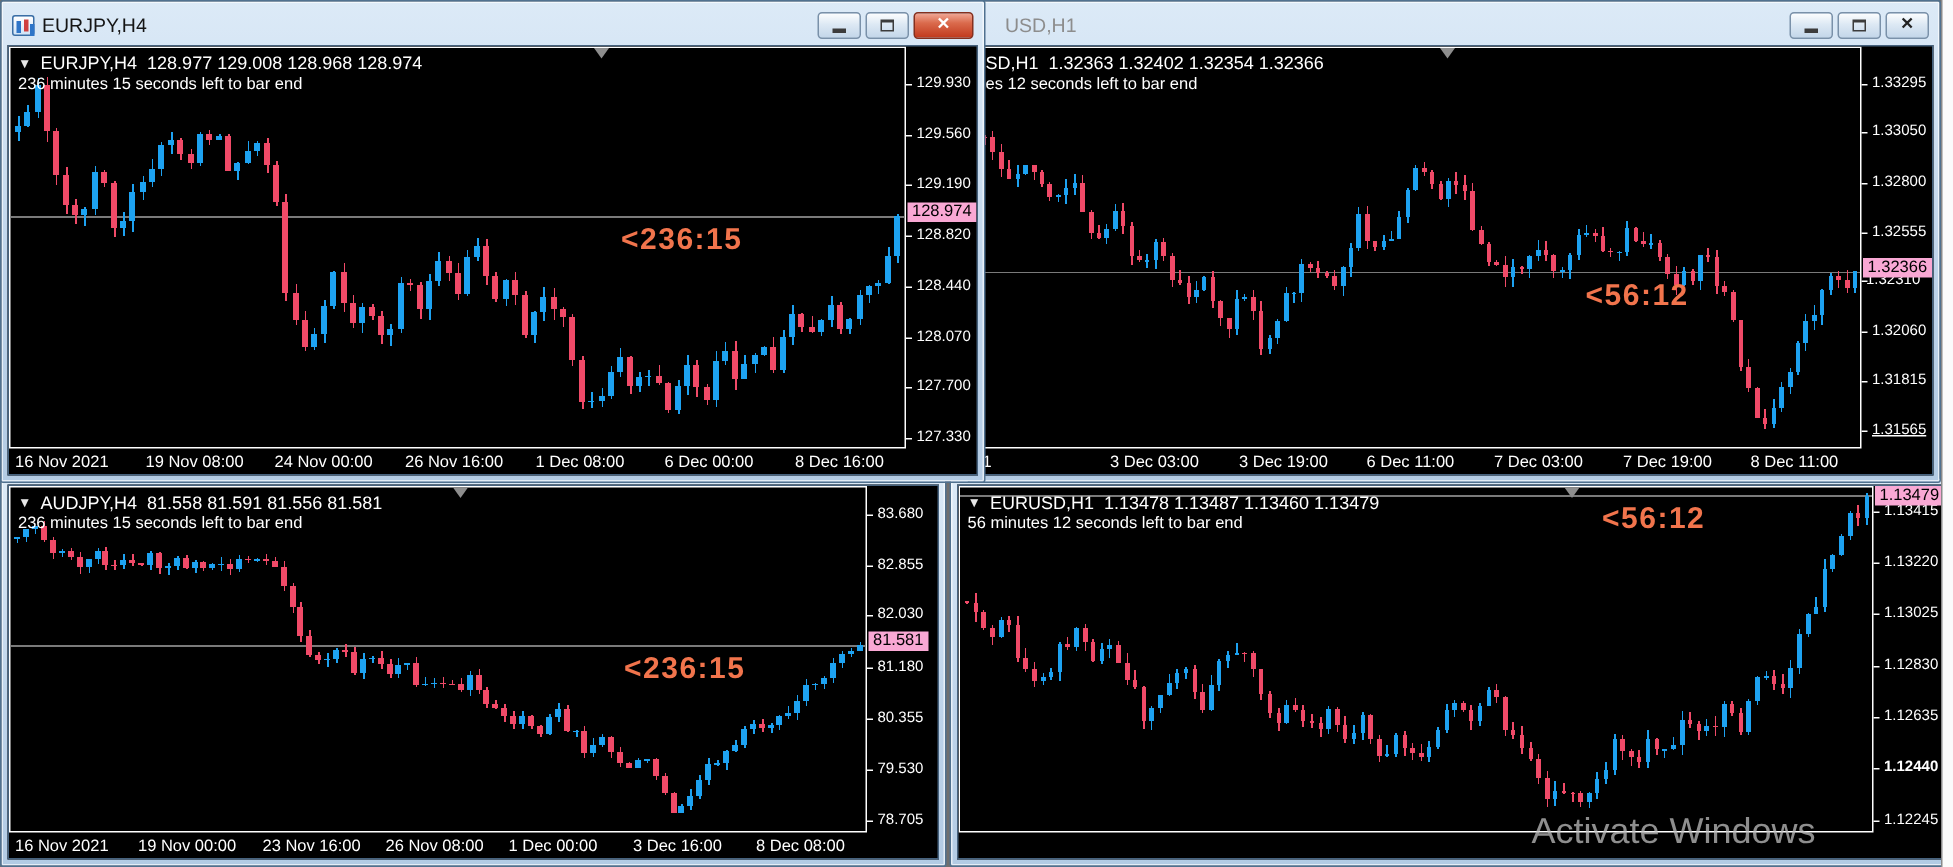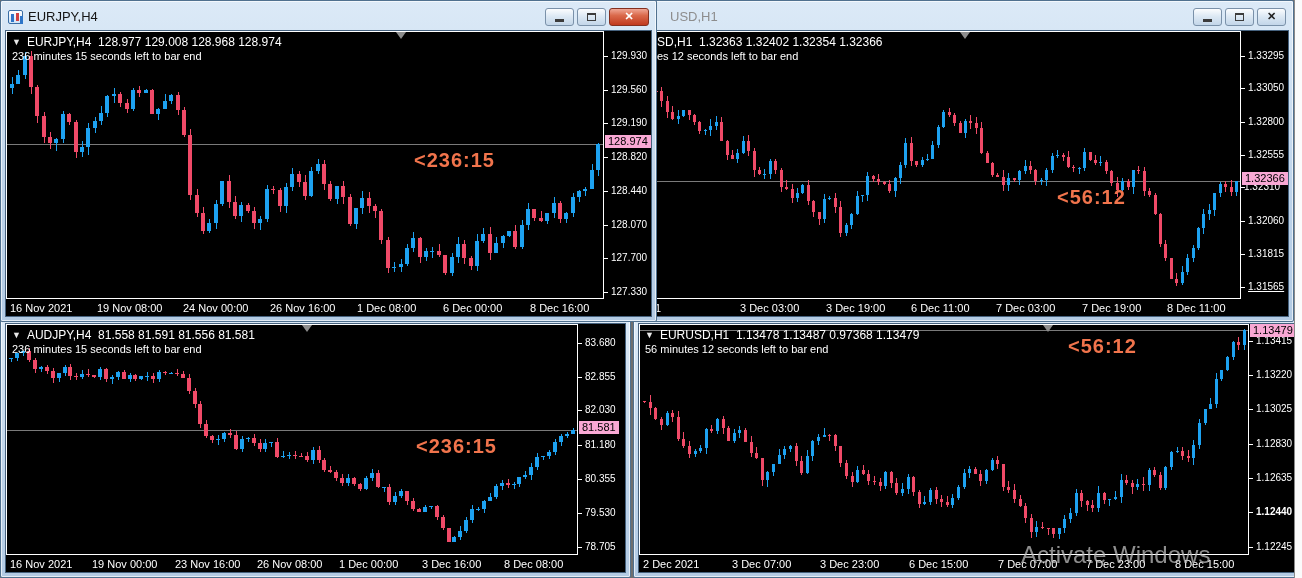--- a/index.html
+++ b/index.html
@@ -1033,21 +1033,21 @@
             <line x1="593.5" x2="593.5" y1="15.720481070259762" y2="34.73158991527086" stroke="#1da2f1"></line>
             <rect x="592" y="16.83317500766258" width="3" height="15.517451909564489" fill="#1da2f1"></rect>
             <line x1="598.5" x2="598.5" y1="11.778046147306593" y2="25.434142537299838" stroke="#f04a68"></line>
             <rect x="597" y="16.83317500766258" width="3" height="3.2090517401441723" fill="#f04a68"></rect>
             <line x1="604.5" x2="604.5" y1="3.9658384203975228" y2="25.113383285862454" stroke="#1da2f1"></line>
             <rect x="603" y="5.45657186779459" width="3" height="14.58565488001216" fill="#1da2f1"></rect>
           </svg>
         </div>
       <div class="hdr">
         <span class="dd">▼</span>
-        <span class="hdr-text">EURUSD,H1  1.13478 1.13487 0.97368 1.13479</span>
+        <span class="hdr-text">EURUSD,H1  1.13478 1.13487 1.13460 1.13479</span>
       </div>
       <div class="barend">56 minutes 12 seconds left to bar end</div>
       <div class="wmark" style="left:382px;bottom:3px">Activate Windows</div>
     <div class="tri" style="left: 404px;"></div>
         <div class="yaxis" style="left: 610px; width: 47px; height: 231px;">
           <div class="ytick" style="top: 17px;"></div>
           <div class="ylab" style="left: 7px; top: 11px;">1.13415</div>
           <div class="ytick" style="top: 51px;"></div>
           <div class="ylab" style="left: 7px; top: 45px;">1.13220</div>
           <div class="ytick" style="top: 85px;"></div>
@@ -1055,27 +1055,18 @@
           <div class="ytick" style="top: 120px;"></div>
           <div class="ylab" style="left: 7px; top: 114px;">1.12830</div>
           <div class="ytick" style="top: 154px;"></div>
           <div class="ylab" style="left: 7px; top: 148px;">1.12635</div>
           <div class="ytick" style="top: 188px;"></div>
           <div class="ylab" style="left: 7px; top: 182px; font-weight: bold;">1.12440</div>
           <div class="ytick" style="top: 223px;"></div>
           <div class="ylab" style="left: 7px; top: 217px;">1.12245</div>
           <div class="ptag" style="top: 0px;">1.13479</div>
         </div>
-        <div class="xaxis" style="top: 232px; width: 657px; height: 16px;">
-          <div class="xlab" style="left: 4px;">2 Dec 2021</div>
-          <div class="xlab" style="left: 93px;">3 Dec 07:00</div>
-          <div class="xlab" style="left: 181px;">3 Dec 23:00</div>
-          <div class="xlab" style="left: 270px;">6 Dec 15:00</div>
-          <div class="xlab" style="left: 359px;">7 Dec 07:00</div>
-          <div class="xlab" style="left: 447px;">7 Dec 23:00</div>
-          <div class="xlab" style="left: 536px;">8 Dec 15:00</div>
-        </div>
         <div class="cdown" style="color: rgb(241, 116, 76); left: 429px; top: 11px;">&lt;56:12</div>
       </div>
   </div>
 
   <div id="right-strip"></div>
 </div>
 
 </body></html>

